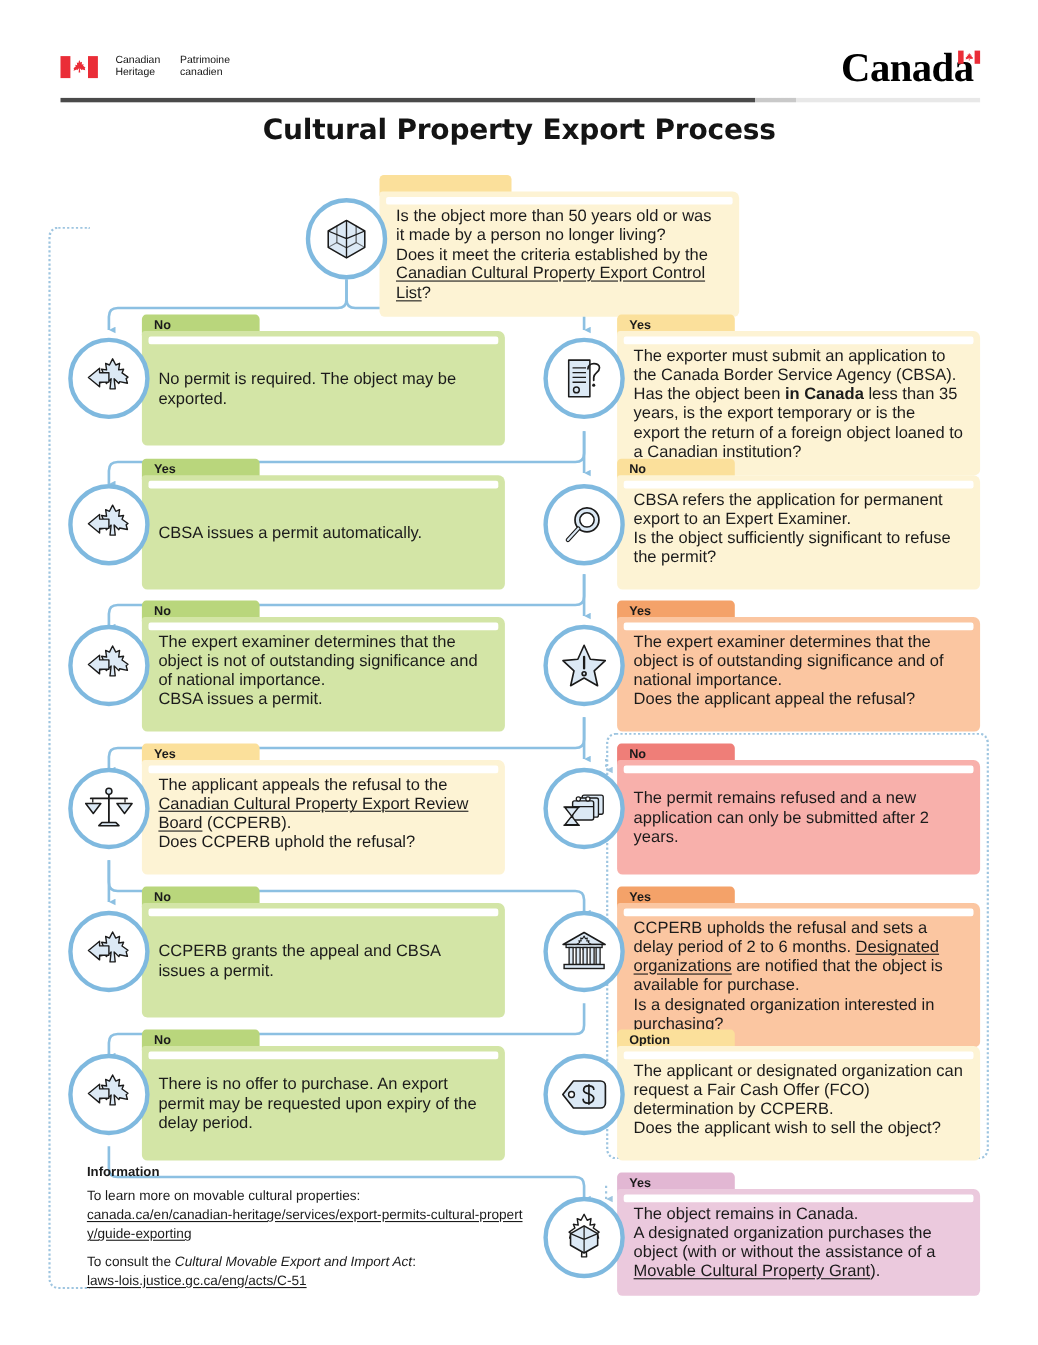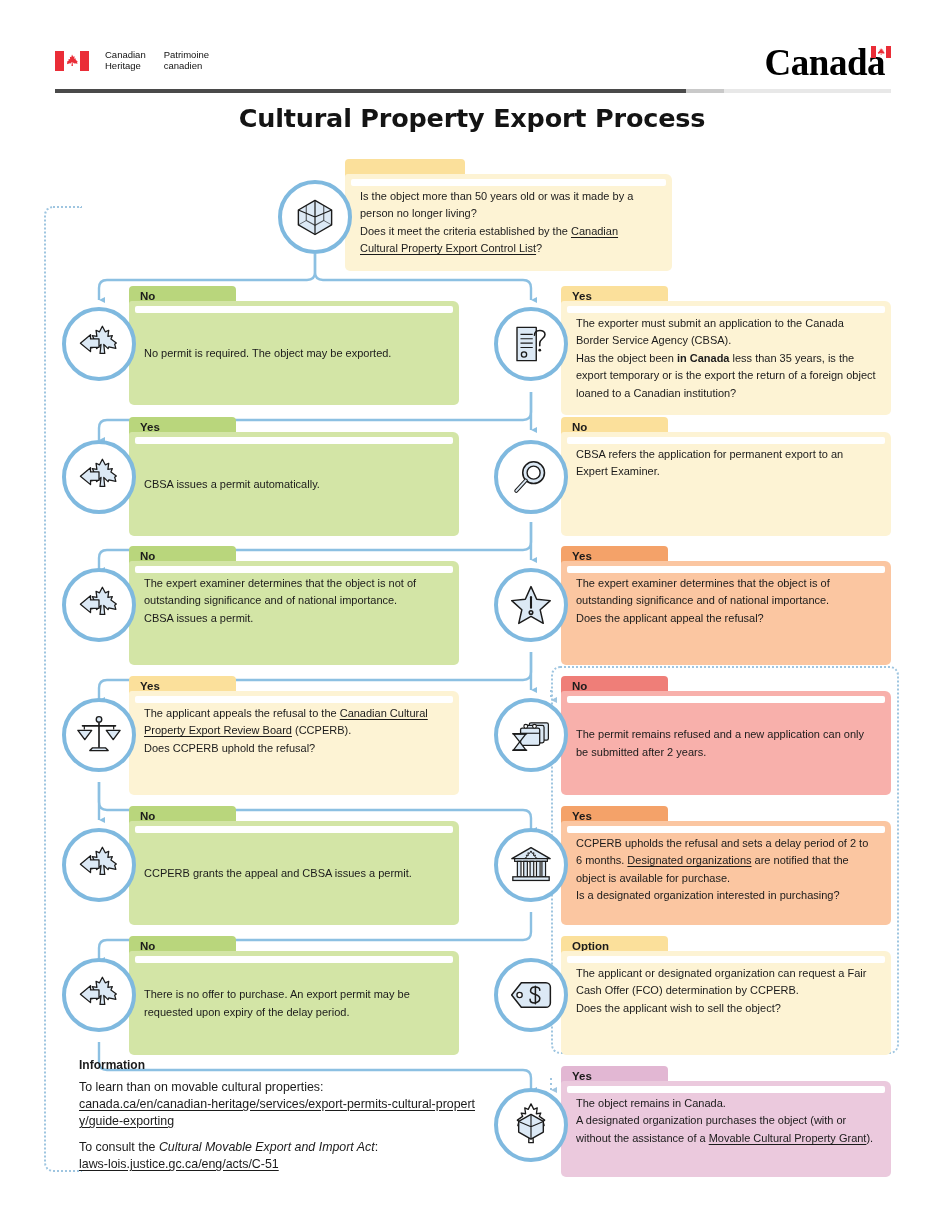--- a/index.html
+++ b/index.html
@@ -44,21 +44,21 @@
      background:#ffffff;border:4px solid #7FB9DF;box-sizing:border-box;
      display:flex;align-items:center;justify-content:center;z-index:4;}
   .card{position:absolute;}
   .tab{position:absolute;left:0;top:0;height:19px;border-radius:4px 4px 0 0;
        padding:1px 0 0 11px;box-sizing:border-box;font-size:11.5px;font-weight:700;color:#1b1b1b;
        display:flex;align-items:center;}
   .body{position:absolute;left:0;top:15px;border-radius:3px 6px 5px 5px;box-sizing:border-box;
         padding:14px 15px 13px 15px;}
   .body:before{content:"";position:absolute;left:6px;right:6px;top:5px;height:7px;
         background:#ffffff;border-radius:2px;}
-  .txt{position:relative;font-size:11px;line-height:17.4px;color:#1b1b1b;}
+  .txt{position:relative;font-size:15px;line-height:17.4px;color:#1b1b1b;}
   .txt p{margin:0;}
   a.lnk{color:#1b1b1b;text-decoration:underline;text-underline-offset:2px;}
   .b{font-weight:700;}
 
   
   .c-yellow .tab{background:#FBE09B;}  .c-yellow .body{background:#FDF3D4;}
   .c-green  .tab{background:#B9D67C;}  .c-green  .body{background:#D3E5A6;}
   .c-orange .tab{background:#F4A269;}  .c-orange .body{background:#FBC6A1;}
   .c-red    .tab{background:#EF7E78;}  .c-red    .body{background:#F8B0AB;}
   .c-purple .tab{background:#E2B7D3;}  .c-purple .body{background:#EBC9DD;}
@@ -240,20 +240,21 @@
           <circle cx="26" cy="18" r="7.5" fill="#ffffff" stroke="#1b1b1b" stroke-width="1.6"></circle>
           <path d="M17 27 L6 39" stroke="#1b1b1b" stroke-width="4.5" stroke-linecap="round"></path>
           <path d="M17 27 L6 39" stroke="#DCE9F5" stroke-width="2.2" stroke-linecap="round"></path>
         </svg>
       </div>
       <div class="card c-yellow" style="left:561px;top:417px;width:330px;">
         <div class="tab" style="width:107px;">No</div>
         <div class="body" style="width:330px;min-height:104px;">
           <div class="txt">
             <p>CBSA refers the application for permanent export to an Expert Examiner.</p>
+            <p>Is the object sufficiently significant to refuse the permit?</p>
           </div>
         </div>
       </div>
     </div>
 
     <div class="node">
       <div class="bubble" style="left:62px;top:568px;">
         <svg width="44" height="40" viewBox="0 0 52 46" aria-hidden="true">
           <path d="M30 2l3.4 6.6 4.1-1.8-1 7.1 5.3-.8-1.7 4 6.4 4.6-2 1.5 1.4 5-8.4-1.7-.8 2-5.1-5.1 1.2 10.8h-5.6L28.4 23.4 23.3 28.5l-.8-2-8.4 1.7 1.4-5-2-1.5 6.4-4.6-1.7-4 5.3.8-1-7.1 4.1 1.8z" fill="#DCE9F5" stroke="#1b1b1b" stroke-width="1.5" stroke-linejoin="round"></path>
           <path d="M16 12 L4 22 L16 32 L16 27 L26 27 L26 17 L16 17 Z" fill="#DCE9F5" stroke="#1b1b1b" stroke-width="1.5" stroke-linejoin="round"></path>
@@ -433,21 +434,21 @@
           </div>
         </div>
       </div>
     </div>
 
   </div>
 
   <div class="info">
     <h2>Information</h2>
     <p>
-      <span>To learn than on movable cultural properties:</span><br>
+      <span>To learn more on movable cultural properties:</span><br>
       <a href="#">canada.ca/en/canadian-heritage/services/export-permits-cultural-property/guide-exporting</a>
     </p>
     <p>
       <span>To consult the </span><span class="it">Cultural Movable Export and Import Act</span><span>:</span><br>
       <a href="#">laws-lois.justice.gc.ca/eng/acts/C-51</a>
     </p>
   </div>
 
 </div>
 

